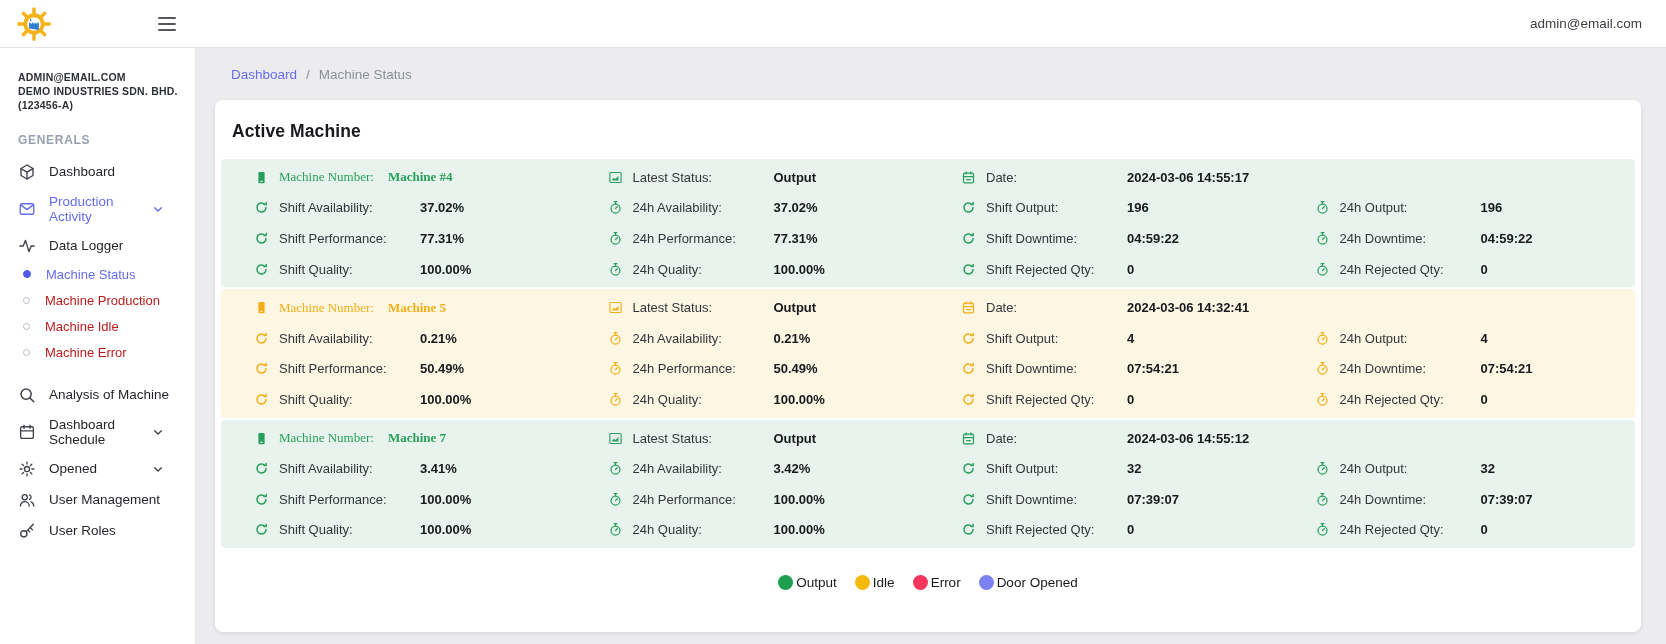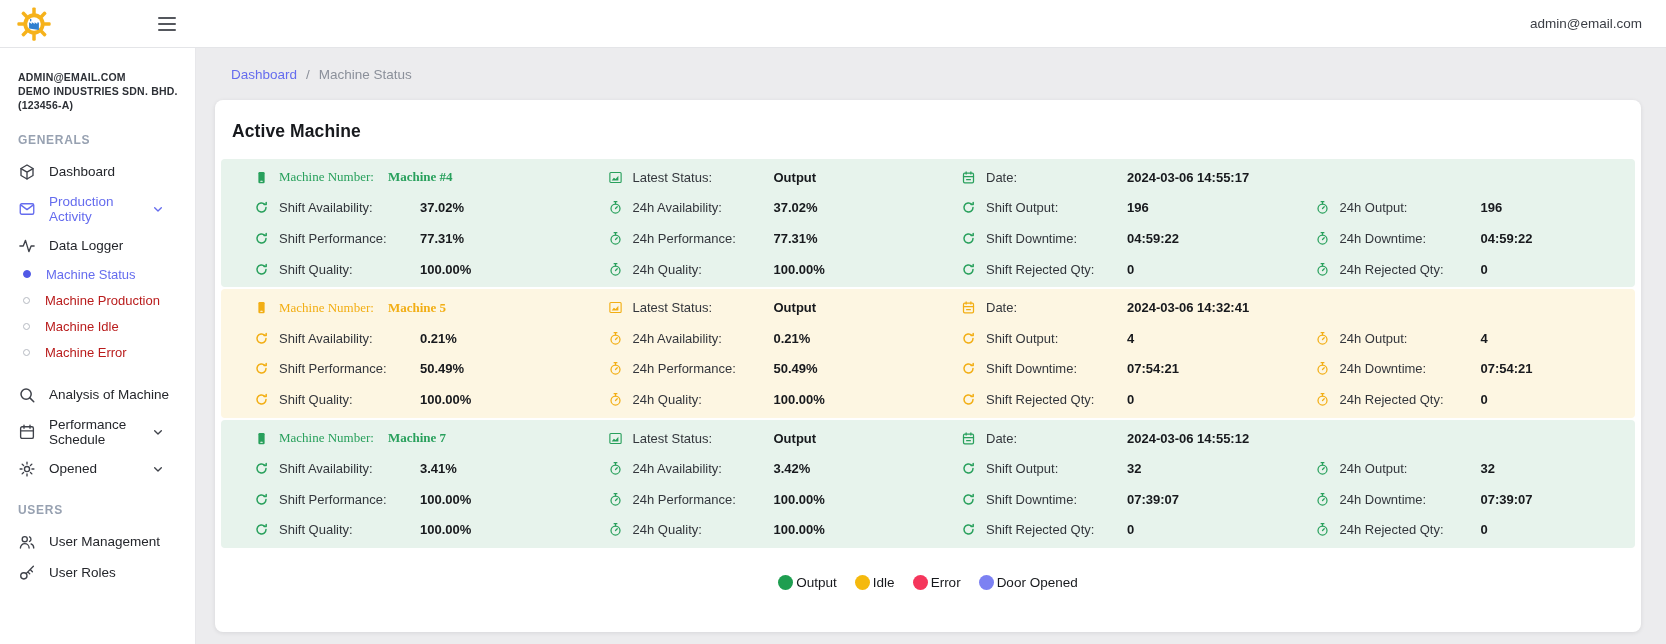--- a/index.html
+++ b/index.html
@@ -152,42 +152,41 @@
           </span>
           <span class="nav-label">Analysis of Machine</span>
         </div>
         <div class="nav-item">
           <span class="icn">
             <svg viewBox="0 0 24 24" fill="none" stroke="currentColor" stroke-width="1.8" stroke-linecap="round">
               <rect x="3.5" y="5" width="17" height="15.5" rx="2"></rect>
               <path d="M8 3v4M16 3v4M3.5 10.5h17"></path>
             </svg>
           </span>
-          <span class="nav-label">Performance Schedule</span>
+          <span class="nav-label">Dashboard Schedule</span>
           <span class="icn chev">
             <svg viewBox="0 0 24 24" fill="none" stroke="currentColor" stroke-width="2" stroke-linecap="round" stroke-linejoin="round">
               <path d="M7 10l5 5 5-5"></path>
             </svg>
           </span>
         </div>
         <div class="nav-item">
           <span class="icn">
             <svg viewBox="0 0 24 24" fill="none" stroke="currentColor" stroke-width="1.8" stroke-linecap="round">
               <circle cx="12" cy="12" r="3.4"></circle>
               <path d="M12 2.8v2.6M12 18.6v2.6M2.8 12h2.6M18.6 12h2.6M5.5 5.5l1.9 1.9M16.6 16.6l1.9 1.9M18.5 5.5l-1.9 1.9M7.4 16.6l-1.9 1.9"></path>
             </svg>
           </span>
           <span class="nav-label">Opened</span>
           <span class="icn chev">
             <svg viewBox="0 0 24 24" fill="none" stroke="currentColor" stroke-width="2" stroke-linecap="round" stroke-linejoin="round">
               <path d="M7 10l5 5 5-5"></path>
             </svg>
           </span>
         </div>
-        <div class="nav-section-label">USERS</div>
         <div class="nav-item">
           <span class="icn">
             <svg viewBox="0 0 24 24" fill="none" stroke="currentColor" stroke-width="1.8" stroke-linecap="round">
               <circle cx="9" cy="8.2" r="3.4"></circle>
               <path d="M3.2 20c0-3.2 2.6-5.8 5.8-5.8s5.8 2.6 5.8 5.8"></path>
               <path d="M15.4 5.2a3.4 3.4 0 0 1 0 6.1M17.4 14.6c2.1.9 3.6 3 3.6 5.4"></path>
             </svg>
           </span>
           <span class="nav-label">User Management</span>
         </div>

